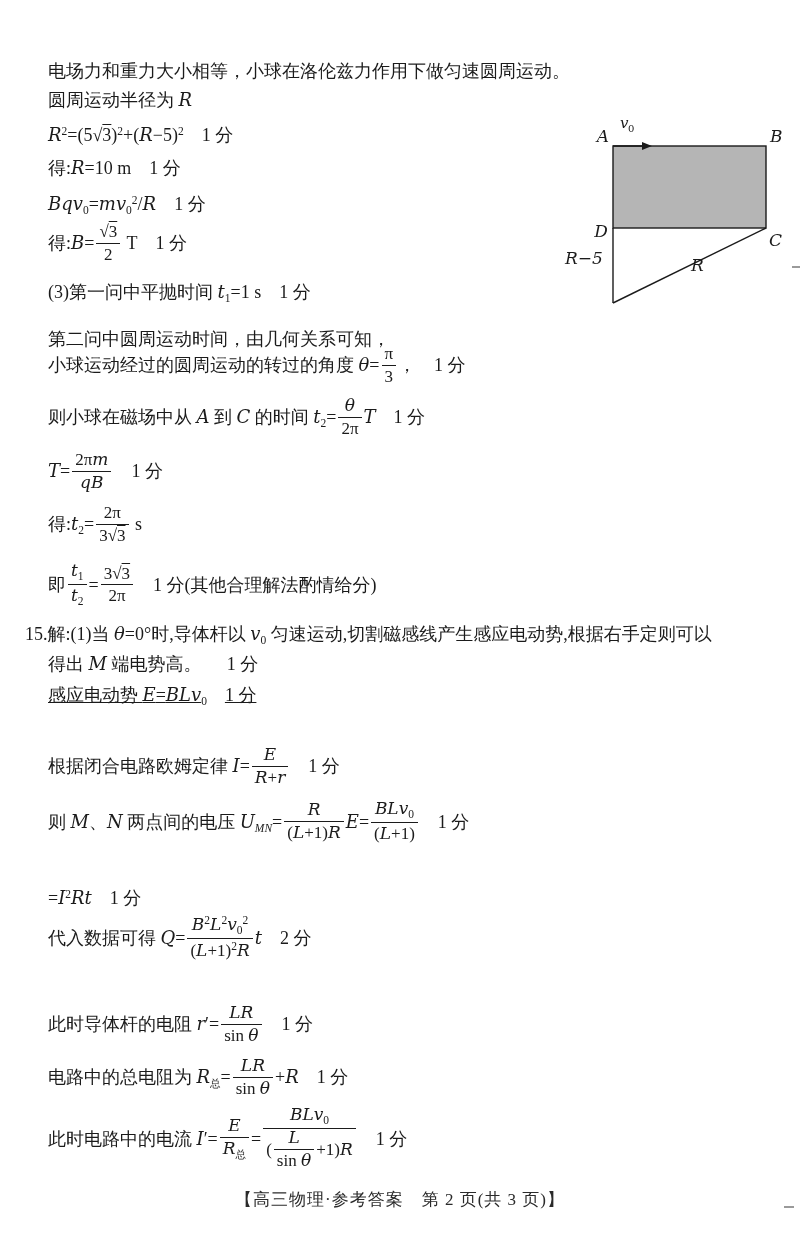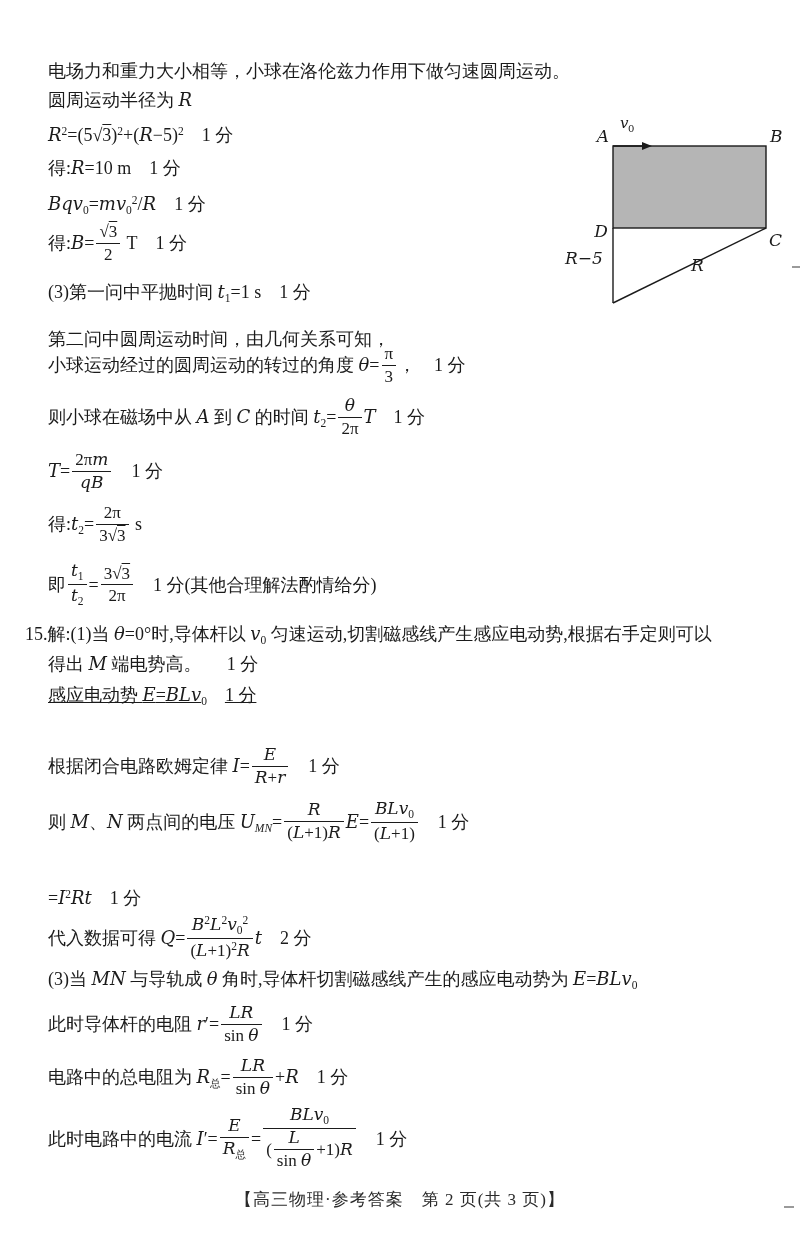--- a/index.html
+++ b/index.html
@@ -56,21 +56,20 @@
     <div class="line" style="left: 48px; top: 452px;"><span class="i">T</span><span class="r">=</span><span class="frac"><span class="num"><span class="r">2π</span><span class="i">m</span></span><span class="den"><span class="i">qB</span></span></span><span class="sp" style="width: 1em;"></span><span class="t">1 分</span></div>
     <div class="line" style="left: 48px; top: 505px;"><span class="t">得:</span><span class="i">t</span><span class="sub">2</span><span class="r">=</span><span class="frac"><span class="num"><span class="r">2π</span></span><span class="den"><span class="r">3</span><span class="sq">√<span class="ol">3</span></span></span></span><span class="r"> s</span></div>
     <div class="line" style="left: 48px; top: 563px;"><span class="t">即</span><span class="frac"><span class="num"><span class="i">t</span><span class="sub">1</span></span><span class="den"><span class="i">t</span><span class="sub">2</span></span></span><span class="r">=</span><span class="frac"><span class="num"><span class="r">3</span><span class="sq">√<span class="ol">3</span></span></span><span class="den"><span class="r">2π</span></span></span><span class="sp" style="width: 1em;"></span><span class="t">1 分(其他合理解法酌情给分)</span></div>
     <div class="line" style="left: 25px; top: 622px;"><span class="t">15.解:(1)当 </span><span class="i">θ</span><span class="r">=0°</span><span class="t">时,导体杆以 </span><span class="i">v</span><span class="sub">0</span><span class="t"> 匀速运动,切割磁感线产生感应电动势,根据右手定则可以</span></div>
     <div class="line" style="left: 48px; top: 652px;"><span class="t">得出 </span><span class="i">M</span><span class="t"> 端电势高。</span><span class="sp" style="width: 1.4em;"></span><span class="t">1 分</span></div>
     <div class="line" style="left: 48px; top: 683px; text-decoration: underline;"><span class="t">感应电动势 </span><span class="i">E</span><span class="r">=</span><span class="i">BLv</span><span class="sub">0</span><span class="sp" style="width: 1em;"></span><span class="t">1 分</span></div>
     <div class="line" style="left: 48px; top: 747px;"><span class="t">根据闭合电路欧姆定律 </span><span class="i">I</span><span class="r">=</span><span class="frac"><span class="num"><span class="i">E</span></span><span class="den"><span class="i">R</span><span class="r">+</span><span class="i">r</span></span></span><span class="sp" style="width: 1em;"></span><span class="t">1 分</span></div>
     <div class="line" style="left: 48px; top: 801px;"><span class="t">则 </span><span class="i">M</span><span class="t">、</span><span class="i">N</span><span class="t"> 两点间的电压 </span><span class="i">U</span><span class="subi">MN</span><span class="r">=</span><span class="frac"><span class="num"><span class="i">R</span></span><span class="den"><span class="r">(</span><span class="i">L</span><span class="r">+1)</span><span class="i">R</span></span></span><span class="i">E</span><span class="r">=</span><span class="frac"><span class="num"><span class="i">BLv</span><span class="sub">0</span></span><span class="den"><span class="r">(</span><span class="i">L</span><span class="r">+1)</span></span></span><span class="sp" style="width: 1em;"></span><span class="t">1 分</span></div>
     <div class="line" style="left: 48px; top: 882px;"><span class="r">=</span><span class="i">I</span><span class="sup">2</span><span class="i">Rt</span><span class="sp" style="width: 1em;"></span><span class="t">1 分</span></div>
     <div class="line" style="left: 48px; top: 916px;"><span class="t">代入数据可得 </span><span class="i">Q</span><span class="r">=</span><span class="frac"><span class="num"><span class="i">B</span><span class="sup">2</span><span class="i">L</span><span class="sup">2</span><span class="i">v</span><span class="sub">0</span><span class="sup">2</span></span><span class="den"><span class="r">(</span><span class="i">L</span><span class="r">+1)</span><span class="sup">2</span><span class="i">R</span></span></span><span class="i">t</span><span class="sp" style="width: 1em;"></span><span class="t">2 分</span></div>
-    <div class="line" style="left: 48px; top: 967px;"><span class="t">(3)当 </span><span class="i">MN</span><span class="t"> 与导轨成 </span><span class="i">θ</span><span class="t"> 角时,导体杆切割磁感线产生的感应电动势为 </span><span class="i">E</span><span class="r">=</span><span class="i">BLv</span><span class="sub">0</span></div>
     <div class="line" style="left: 48px; top: 1005px;"><span class="t">此时导体杆的电阻 </span><span class="i">r</span><span class="r">′=</span><span class="frac"><span class="num"><span class="i">LR</span></span><span class="den"><span class="r">sin </span><span class="i">θ</span></span></span><span class="sp" style="width: 1em;"></span><span class="t">1 分</span></div>
     <div class="line" style="left: 48px; top: 1058px;"><span class="t">电路中的总电阻为 </span><span class="i">R</span><span class="subc">总</span><span class="r">=</span><span class="frac"><span class="num"><span class="i">LR</span></span><span class="den"><span class="r">sin </span><span class="i">θ</span></span></span><span class="r">+</span><span class="i">R</span><span class="sp" style="width: 1em;"></span><span class="t">1 分</span></div>
     <div class="line" style="left: 48px; top: 1107px;"><span class="t">此时电路中的电流 </span><span class="i">I</span><span class="r">′=</span><span class="frac"><span class="num"><span class="i">E</span></span><span class="den"><span class="i">R</span><span class="subc">总</span></span></span><span class="r">=</span><span class="frac"><span class="num"><span class="i">BLv</span><span class="sub">0</span></span><span class="den"><span class="r">(</span><span class="frac"><span class="num"><span class="i">L</span></span><span class="den"><span class="r">sin </span><span class="i">θ</span></span></span><span class="r">+1)</span><span class="i">R</span></span></span><span class="sp" style="width: 1em;"></span><span class="t">1 分</span></div>
   </div>
 
 <svg id="figure" viewBox="0 0 232 205" xmlns="http://www.w3.org/2000/svg">
 
   <rect x="50" y="38" width="153" height="82" fill="#b5b5b5" stroke="#1b1b1b" stroke-width="1.4"></rect>
 
   <line x1="50" y1="38" x2="80" y2="38" stroke="#1b1b1b" stroke-width="1.6"></line>

